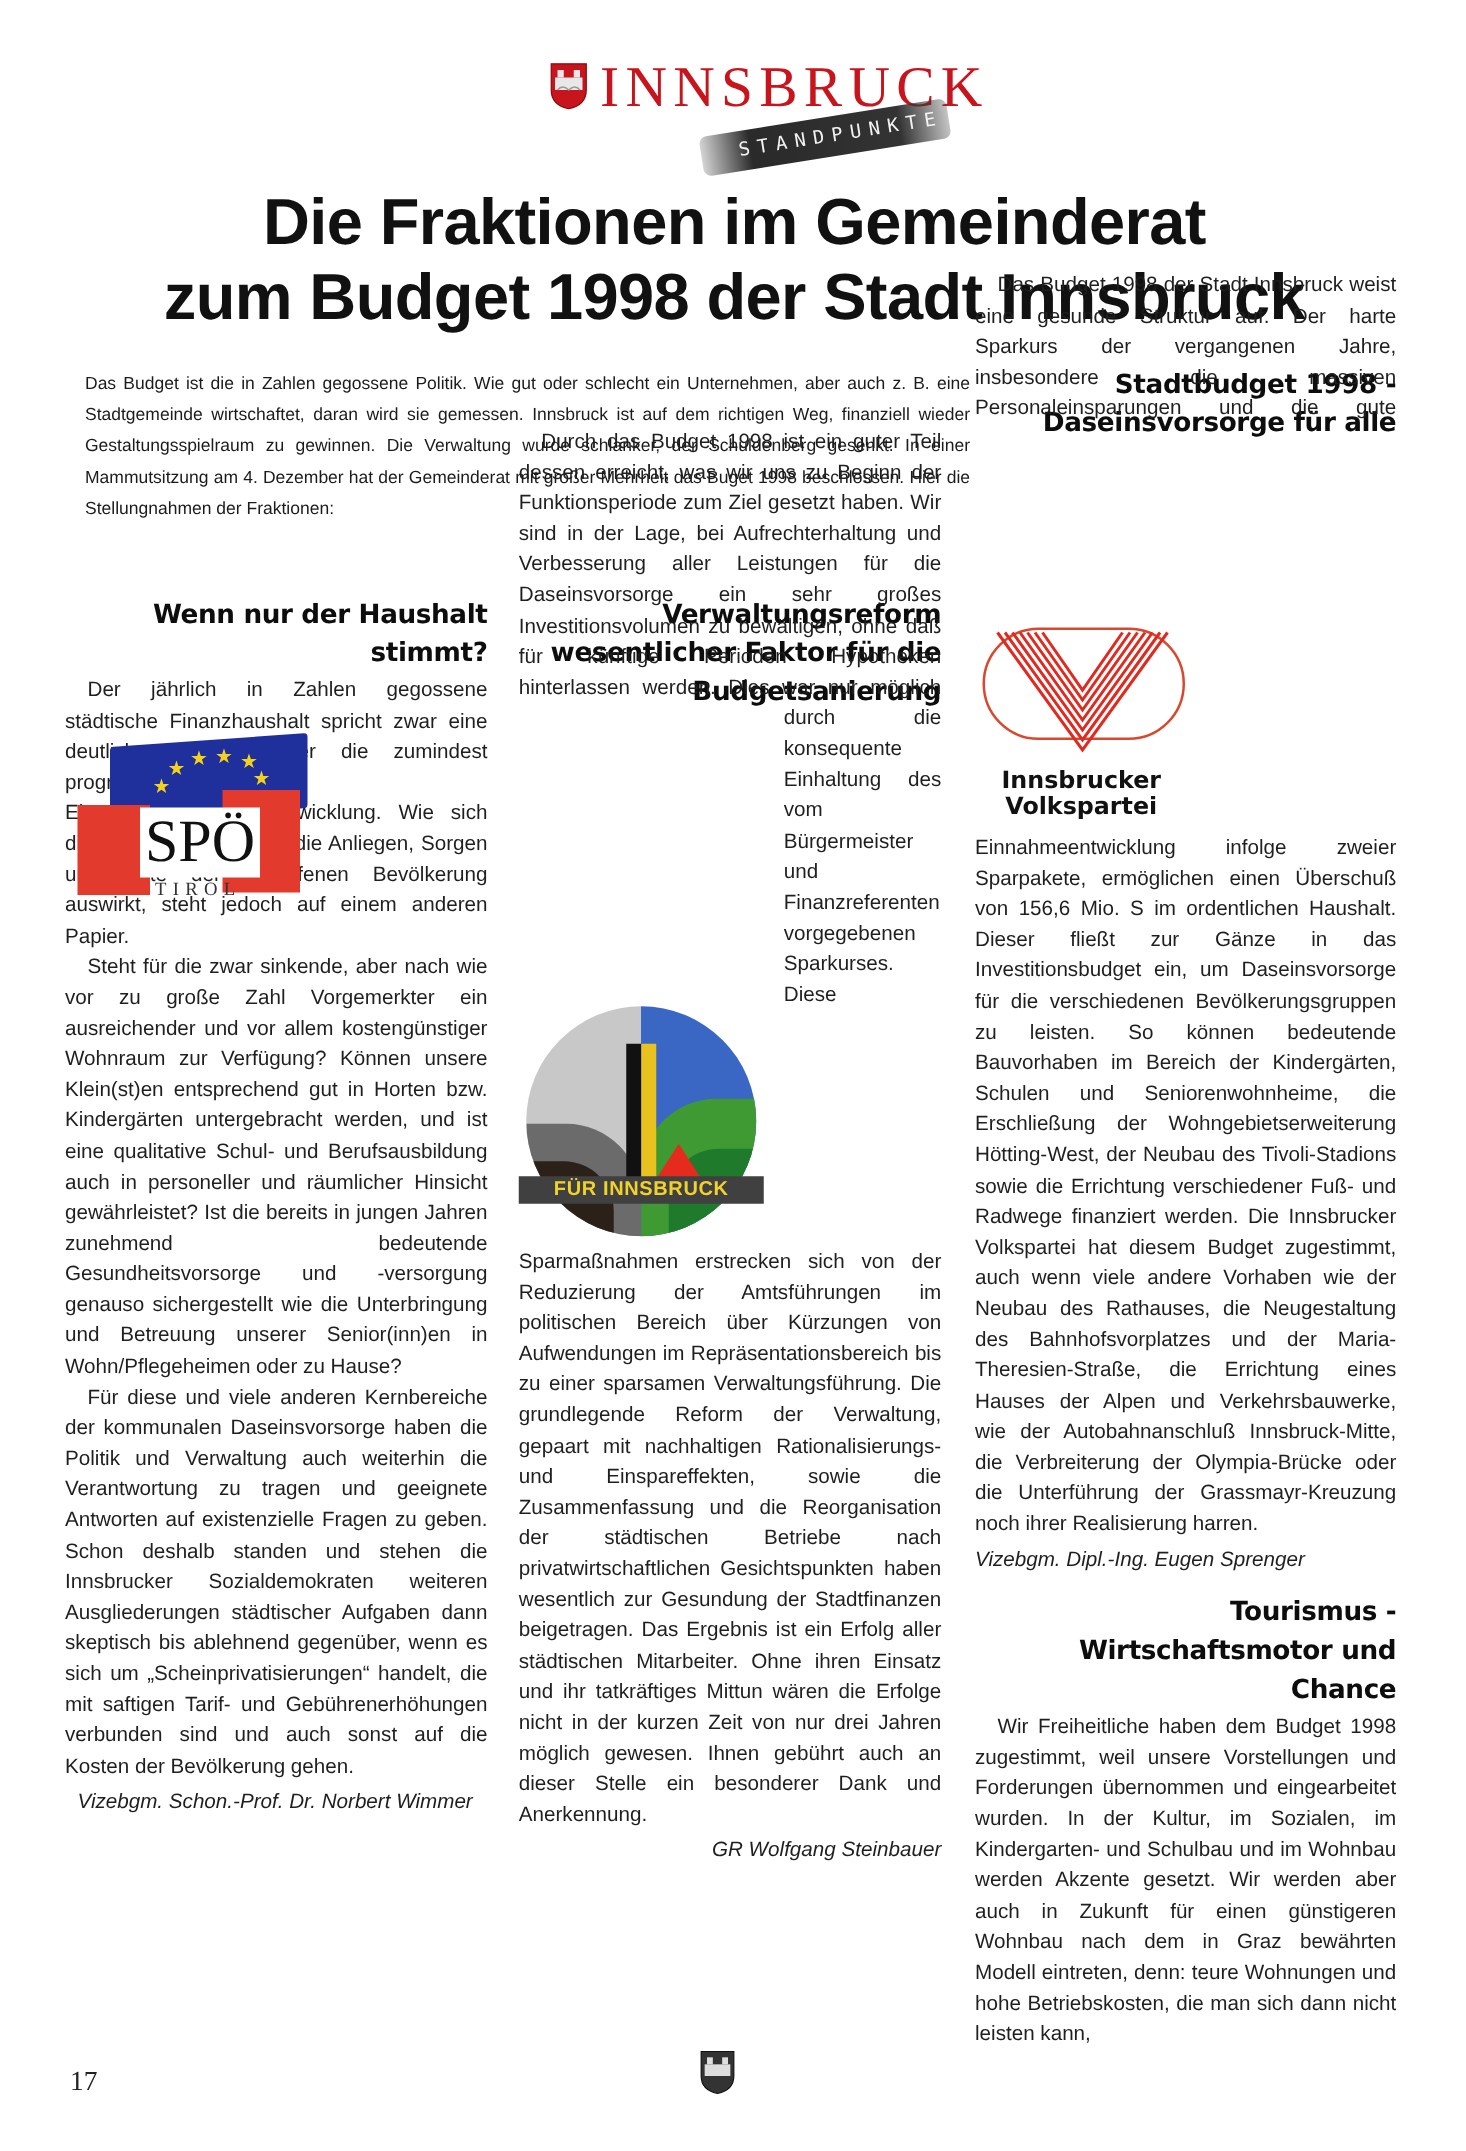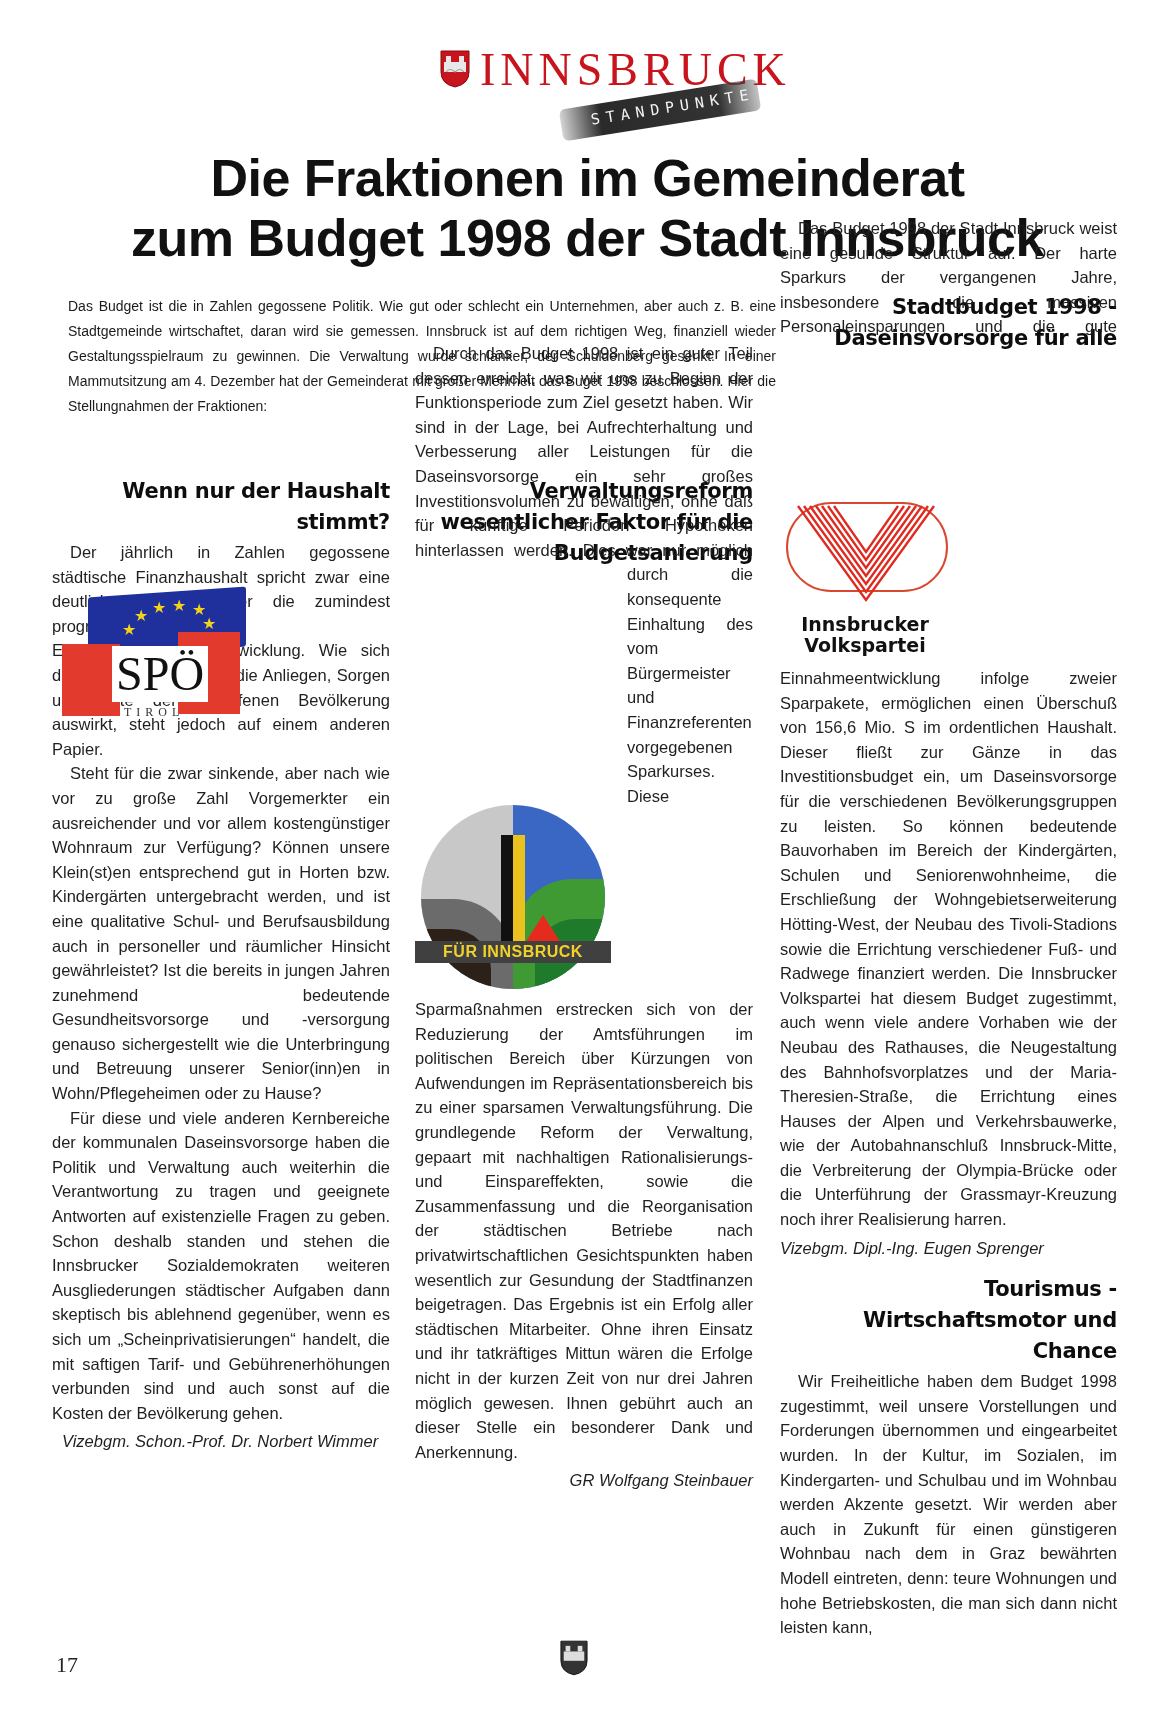--- a/index.html
+++ b/index.html
@@ -31,21 +31,21 @@
   .byline.right { text-align: right; }
   .float-logo { float: left; margin: 4px 10px 4px 0; }
 
   
   .spoe { width: 196px; height: 130px; position: relative; }
   .spoe .blue { position: absolute; left: 36px; top: 4px; width: 158px; height: 60px; background: #1f2f9c; transform: skewY(-4deg); border-radius: 3px; }
   .spoe .star { position: absolute; color: #f5d21a; font-size: 16px; line-height: 16px; }
   .spoe .red1 { position: absolute; left: 10px; top: 56px; width: 58px; height: 72px; background: #e23a2c; }
   .spoe .red2 { position: absolute; left: 126px; top: 44px; width: 62px; height: 82px; background: #e23a2c; }
   .spoe .txt { position: absolute; left: 60px; top: 58px; font-family: "Liberation Serif", serif; font-size: 48px; line-height: 56px; color: #111; background: #fff; padding: 0 4px; }
-  .spoe .tirol { position: absolute; left: 72px; top: 112px; font-family: "Liberation Serif", serif; font-size: 12px; letter-spacing: 5px; color: #333; }
+  .spoe .tirol { position: absolute; left: 72px; top: 112px; font-family: "Liberation Serif", serif; font-size: 15px; letter-spacing: 5px; color: #333; }
 
   
   .fi { width: 200px; height: 196px; position: relative; margin: 6px 12px 0 0; }
   .fi .disc { position: absolute; left: 6px; top: 4px; width: 184px; height: 184px; border-radius: 50%; overflow: hidden; background: linear-gradient(90deg, #c8c8c8 50%, #3a66c4 50%); }
   .fi .hills-l { position: absolute; left: 0; bottom: 0; width: 92px; height: 90px; background: #6b6b6b; border-top-right-radius: 60px; }
   .fi .hills-d { position: absolute; left: 0; bottom: 0; width: 70px; height: 60px; background: #2b2118; border-top-right-radius: 40px; }
   .fi .hills-r { position: absolute; right: 0; bottom: 0; width: 92px; height: 110px; background: #3f9a34; border-top-left-radius: 60px; }
   .fi .hills-r2 { position: absolute; right: 0; bottom: 0; width: 70px; height: 70px; background: #1f7a2c; border-top-left-radius: 40px; }
   .fi .tower-b { position: absolute; left: 80px; top: 30px; width: 12px; height: 120px; background: #111; }
   .fi .tower-y { position: absolute; left: 92px; top: 30px; width: 12px; height: 120px; background: #e9c21f; }

